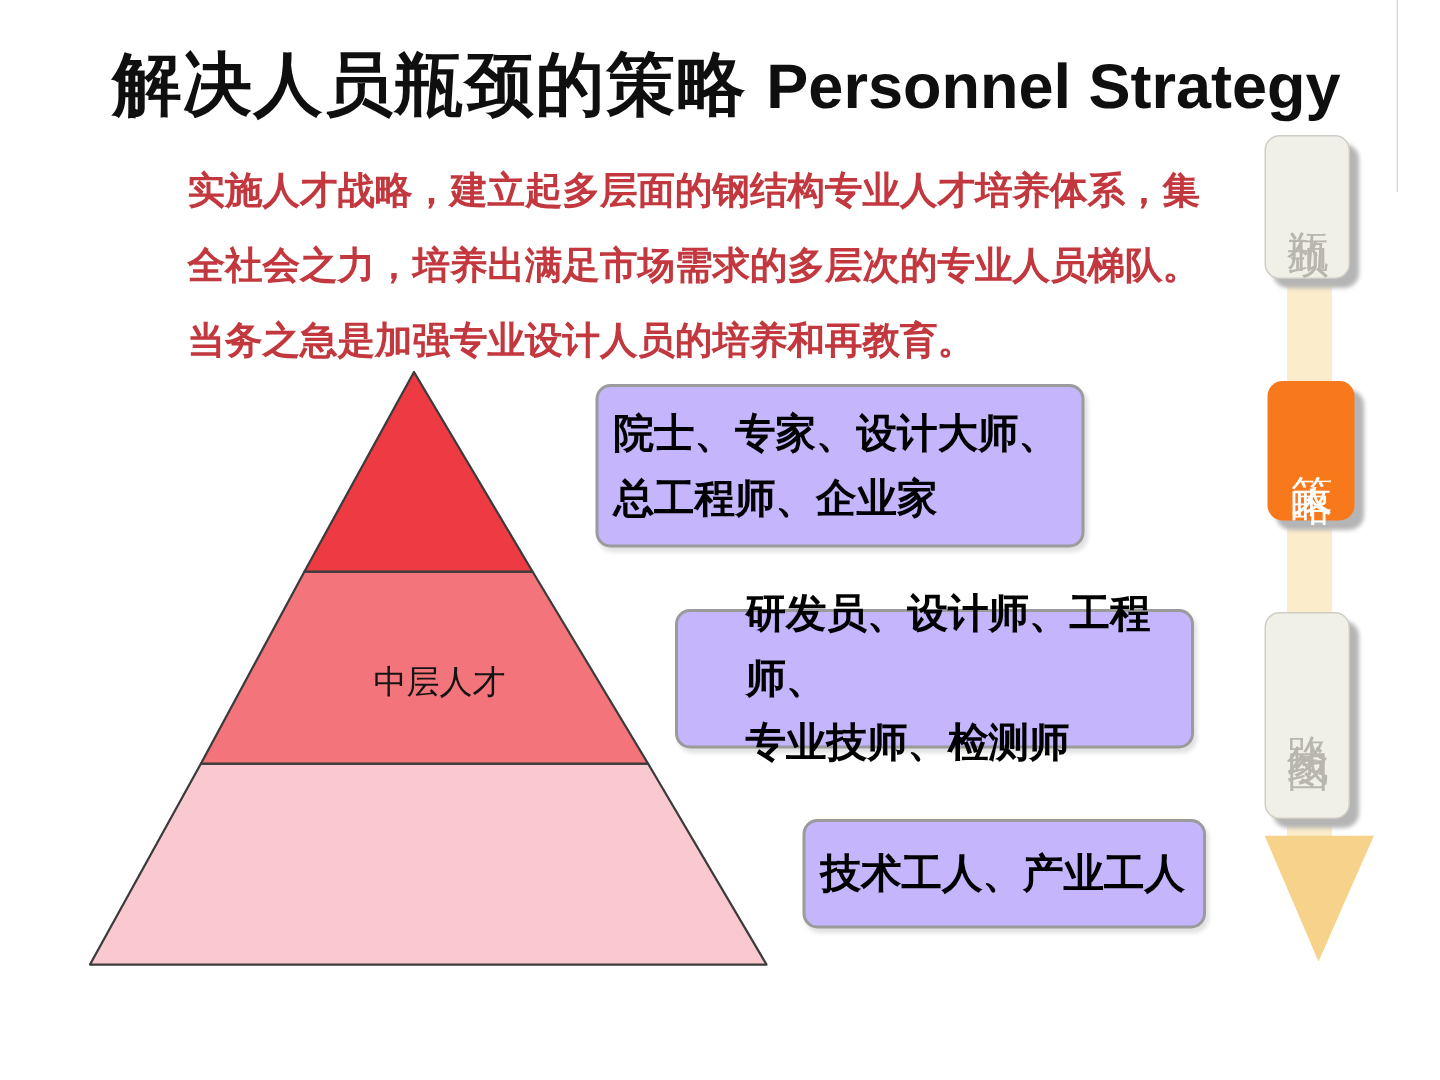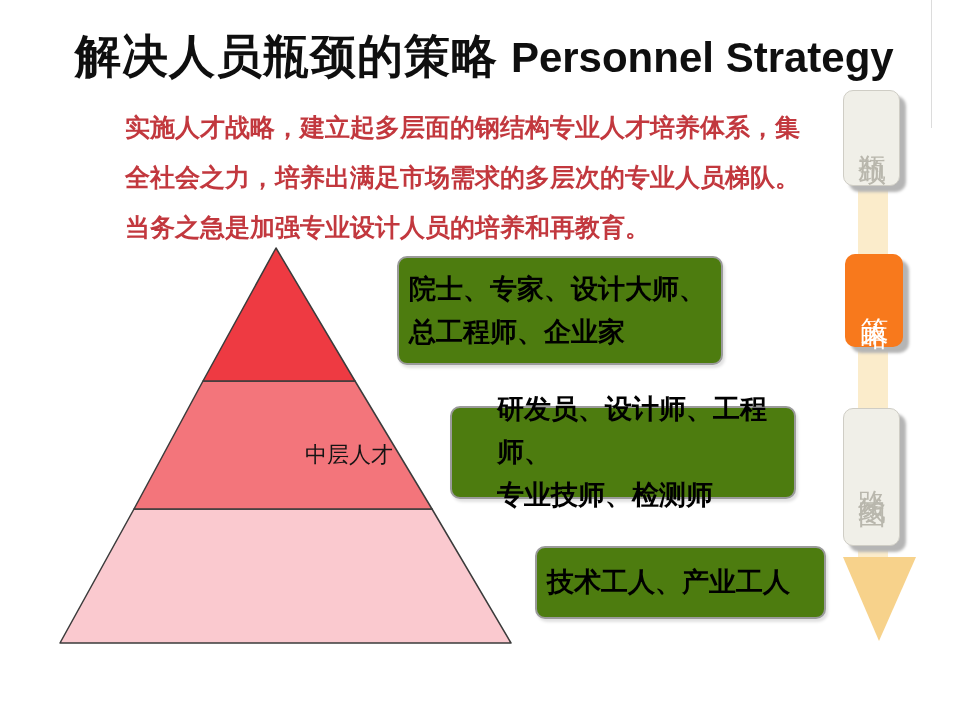--- a/index.html
+++ b/index.html
@@ -58,42 +58,42 @@
   }
   .pyr-label {
     position: absolute;
     color: #141414;
     font-size: 22px;
     line-height: 28px;
     text-align: center;
     font-weight: 400;
   }
   .pyr-label.top    { left: 150px; top: 68px;  width: 160px; }
-  .pyr-label.middle { left: 140px; top: 196px; width: 200px; text-align: right; }
+  .pyr-label.middle { left: 140px; top: 196px; width: 200px; }
   .pyr-label.bottom { left: 144px; top: 316px; width: 200px; }
 
   
   .callout {
     position: absolute;
     border: 2px solid #9b9b9b;
     border-radius: 10px;
-    background: #4d7c0f;
+    background: #c4b5fd;
     box-shadow: 2px 3px 3px rgba(0,0,0,0.12);
     display: flex;
     align-items: center;
     padding-left: 10px;
     font-size: 27px;
     font-weight: 700;
     color: #000000;
     line-height: 43px;
     white-space: pre-line;
   }
   .callout.c1 { left: 397px; top: 256px; width: 326px; height: 109px; }
   .callout.c2 { left: 450px; top: 406px; width: 346px; height: 93px; padding-left: 45px; }
-  .callout.c3 { left: 535px; top: 546px; width: 291px; height: 73px; }
+  .callout.c3 { left: 535px; top: 546px; width: 269px; height: 73px; }
 
   
   .nav-shaft {
     position: absolute;
     left: 858px; top: 120px;
     width: 30px; height: 440px;
     z-index: 1;
   }
   .nav-arrowhead {
     position: absolute;

